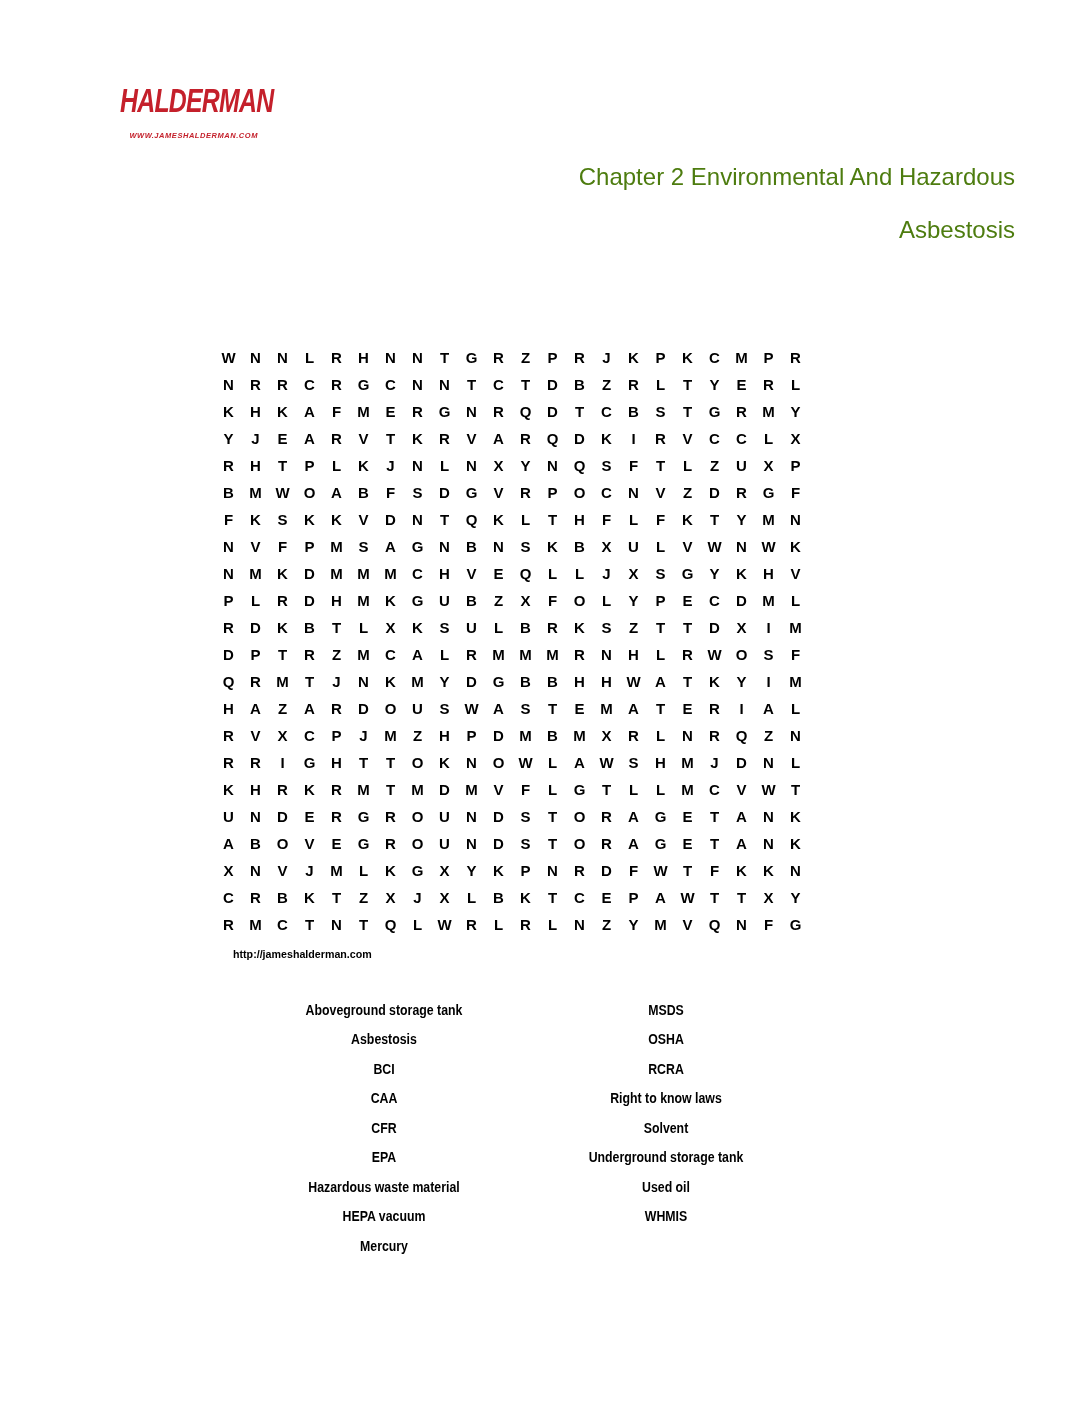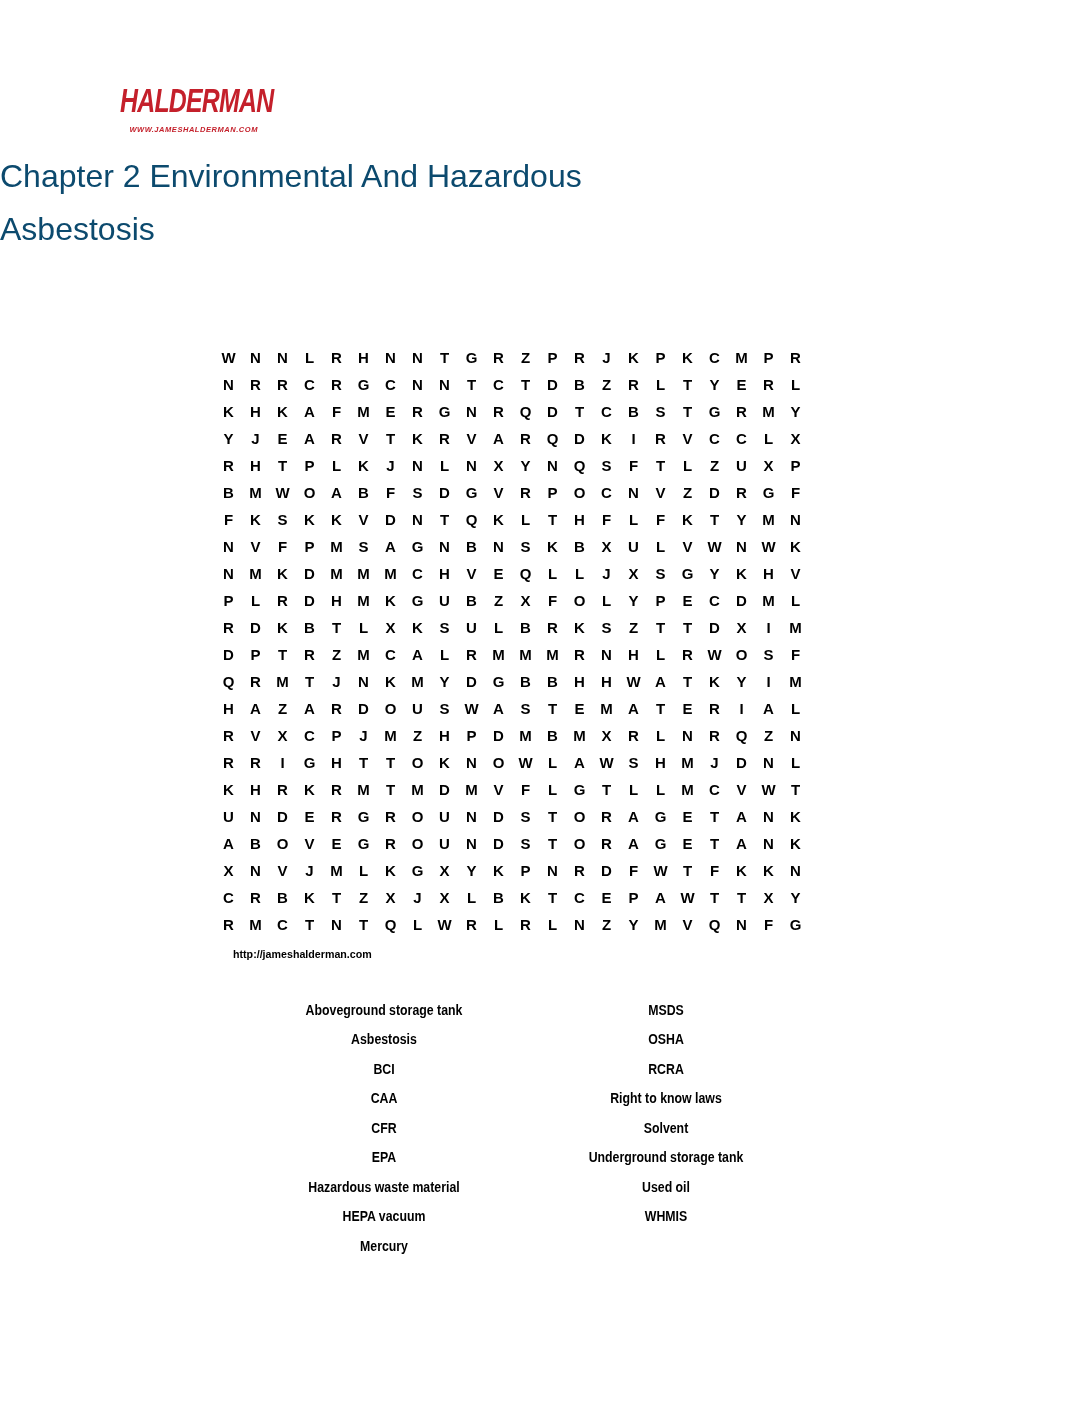--- a/index.html
+++ b/index.html
@@ -16,33 +16,33 @@
   .logo { position: absolute; left: 120px; top: 86px; font-style: italic; }
   .brand {
     display: block;
     font-size: 34px; font-weight: bold; letter-spacing: -1px;
     line-height: 28px;
     transform: scaleX(0.73); transform-origin: left top;
     white-space: nowrap;
   }
   .site {
     display: block;
-    width: 138px; margin-top: 11px;
+    width: 138px; margin-top: 17px;
     font-size: 7.5px; font-weight: bold; letter-spacing: 0.55px;
     text-align: right;
     white-space: nowrap;
   }
 
   
   .title {
     position: absolute; left: 0; top: 150px; width: 1015px;
-    text-align: left;
-    font-size: 32px; line-height: 53px;
+    text-align: right;
+    font-size: 24px; line-height: 53px;
     font-family: "Liberation Sans", sans-serif;
-    color: #0c4a6e;
+    color: #4d7c0f;
   }
   .title span { display: block; }
 
   
   .grid {
     position: absolute; left: 215px; top: 344px;
     display: grid;
     grid-template-columns: repeat(22, 27px);
     grid-auto-rows: 27px;
   }

